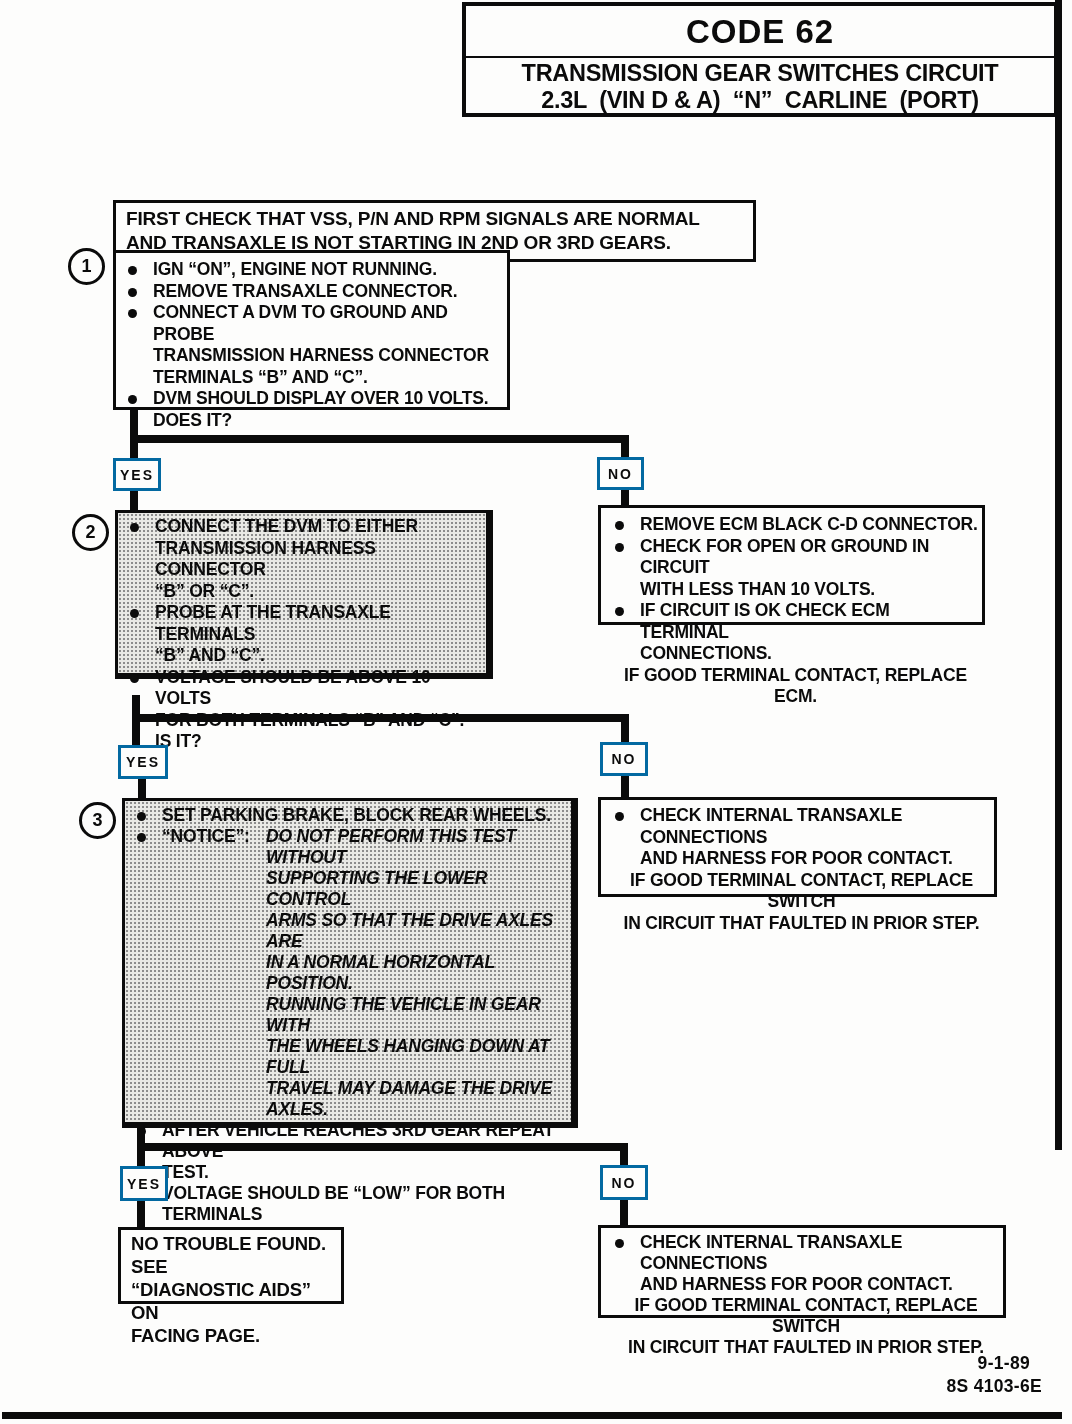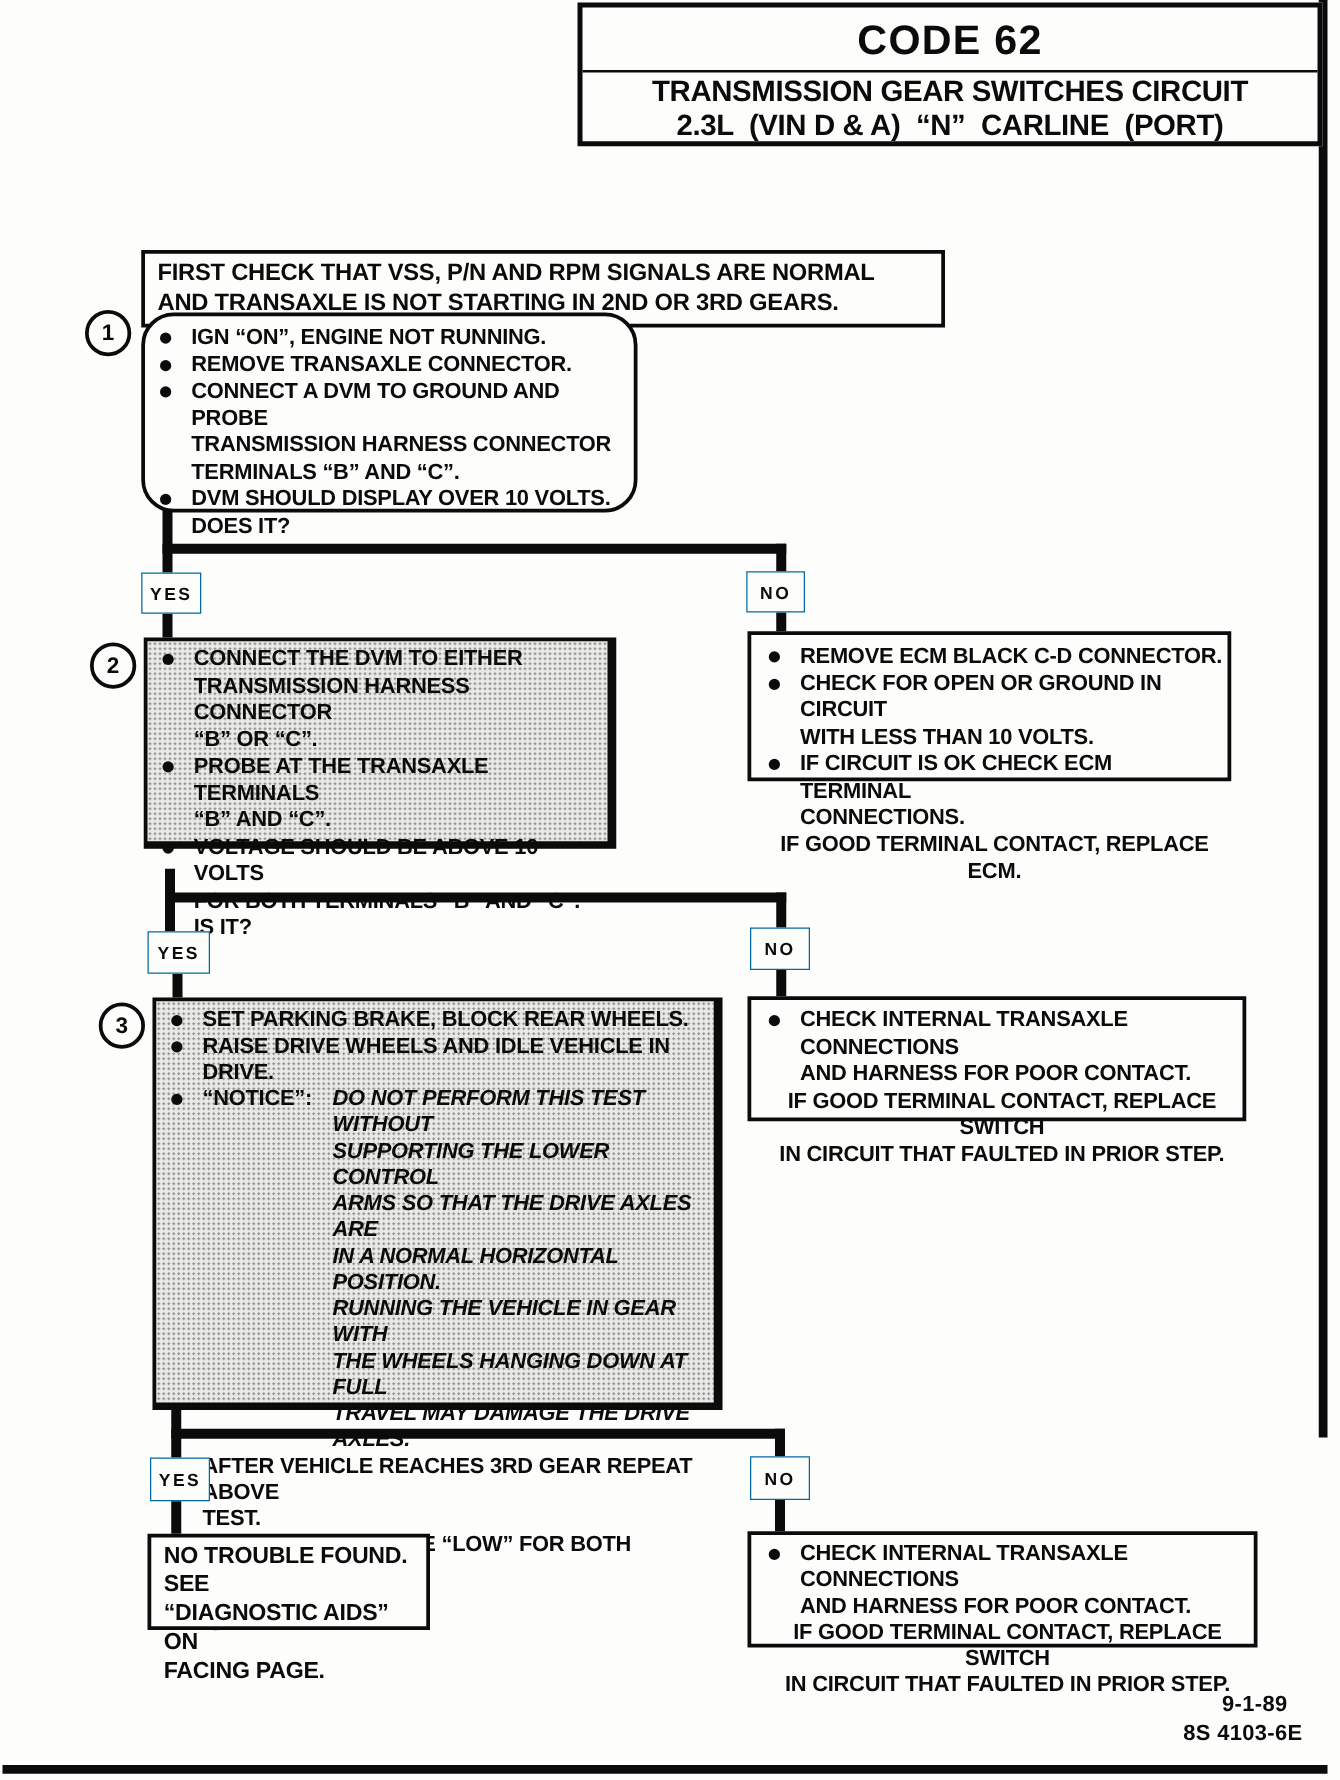--- a/index.html
+++ b/index.html
@@ -14,21 +14,21 @@
   .body-txt { font-size: 17.5px; line-height: 21.5px; letter-spacing: -0.2px; }
   .box { border: 3px solid #0b0b0b; background: #fdfdfc; }
   .shaded {
     border: 3px solid #0b0b0b; border-right-width: 7px; border-bottom-width: 6px;
     background-color: #e9e9e5;
     background-image: radial-gradient(#8c8c8c 0.9px, rgba(0,0,0,0) 1.05px);
     background-size: 4px 4px;
   }
   .line { position: absolute; background: #0b0b0b; }
   .label-box {
-    border: 1px solid #0369a1; background: #fdfdfc;
+    border: 3px solid #0369a1; background: #fdfdfc;
     display: flex; align-items: center; justify-content: center;
     font-size: 14px; letter-spacing: 2px;
   }
   .circle {
     width: 37px; height: 37px; border: 3px solid #0b0b0b; border-radius: 50%;
     background: #fdfdfc; display: flex; align-items: center; justify-content: center;
     font-size: 18px;
   }
   .brow { display: flex; align-items: flex-start; }
   .bdot {
@@ -63,21 +63,21 @@
   </div>
 
   <div class="abs box" style="left:113px; top:168px; width:643px; height:62px; padding:4px 10px;margin-top:32px;">
     <div class="txt" style="font-size:19px; line-height:24px; letter-spacing:-0.2px;">FIRST CHECK THAT VSS, P/N AND RPM SIGNALS ARE NORMAL
 AND TRANSAXLE IS NOT STARTING IN 2ND OR 3RD GEARS.</div>
   </div>
 
   <div class="abs circle" style="left:68px; top:248px;">
     <span class="txt">1</span>
   </div>
-  <div class="abs box body-txt" style="left:113px; top:250px; width:397px; height:160px; padding:6px 6px 2px 10px;border-radius:26px;">
+  <div class="abs box body-txt" style="left:113px; top:250px; width:397px; height:160px; padding:6px 6px 2px 10px;">
     <div class="brow">
       <span class="bdot"></span>
       <div class="btxt txt">IGN “ON”, ENGINE NOT RUNNING.</div>
     </div>
     <div class="brow">
       <span class="bdot"></span>
       <div class="btxt txt">REMOVE TRANSAXLE CONNECTOR.</div>
     </div>
     <div class="brow">
       <span class="bdot"></span>
@@ -159,24 +159,20 @@
     <span class="txt">NO</span>
   </div>
 
   <div class="abs circle" style="left:79px; top:802px;">
     <span class="txt">3</span>
   </div>
   <div class="abs shaded body-txt" style="left:122px; top:798px; width:456px; height:330px; padding:4px 4px 2px 10px; line-height:21px;">
     <div class="brow">
       <span class="bdot"></span>
       <div class="btxt txt">SET PARKING BRAKE, BLOCK REAR WHEELS.</div>
-    </div>
-    <div class="brow">
-      <span class="bdot"></span>
-      <div class="btxt txt">RAISE DRIVE WHEELS AND IDLE VEHICLE IN DRIVE.</div>
     </div>
     <div class="brow">
       <span class="bdot"></span>
       <div class="btxt notice-flex">
         <div class="txt notice-label">“NOTICE”:</div>
         <div class="txt notice-body">DO NOT PERFORM THIS TEST WITHOUT
 SUPPORTING THE LOWER CONTROL
 ARMS SO THAT THE DRIVE AXLES ARE
 IN A NORMAL HORIZONTAL POSITION.
 RUNNING THE VEHICLE IN GEAR WITH

